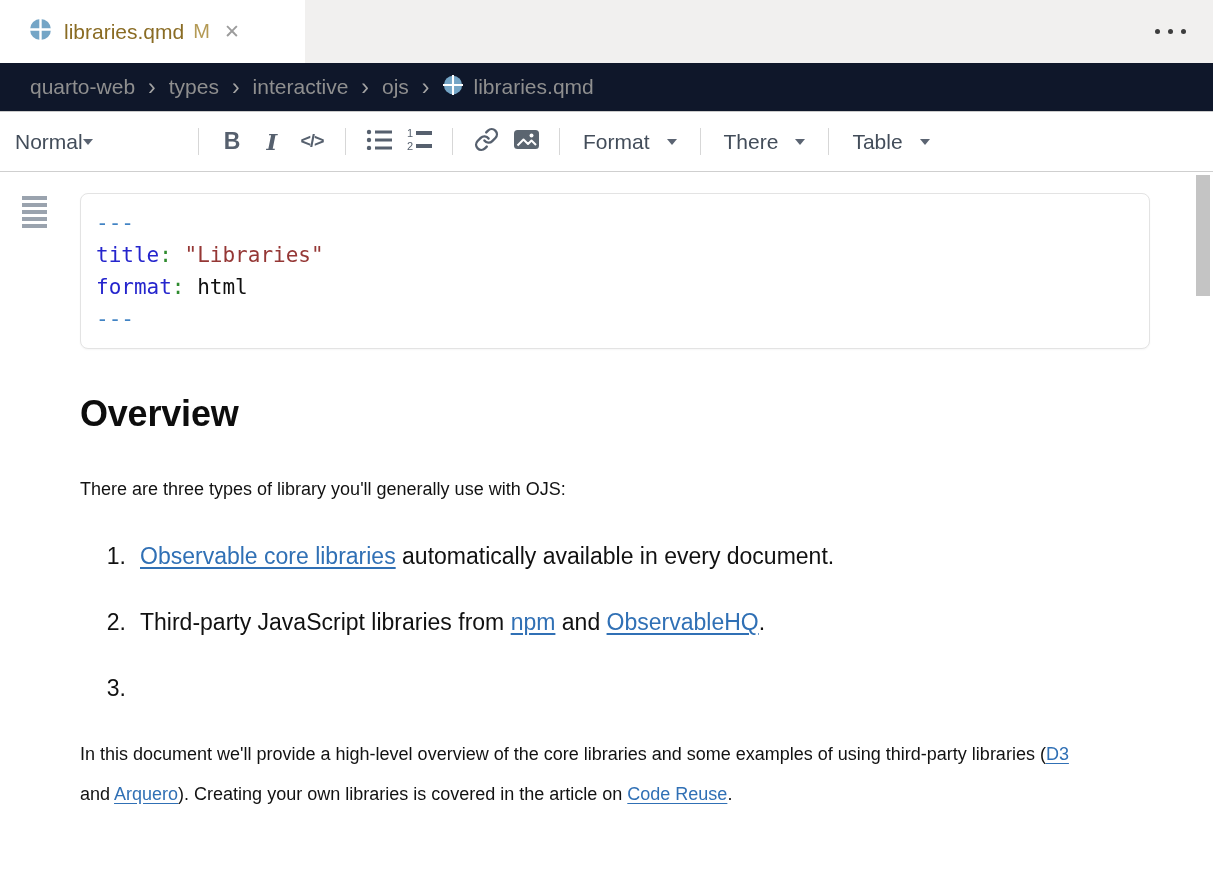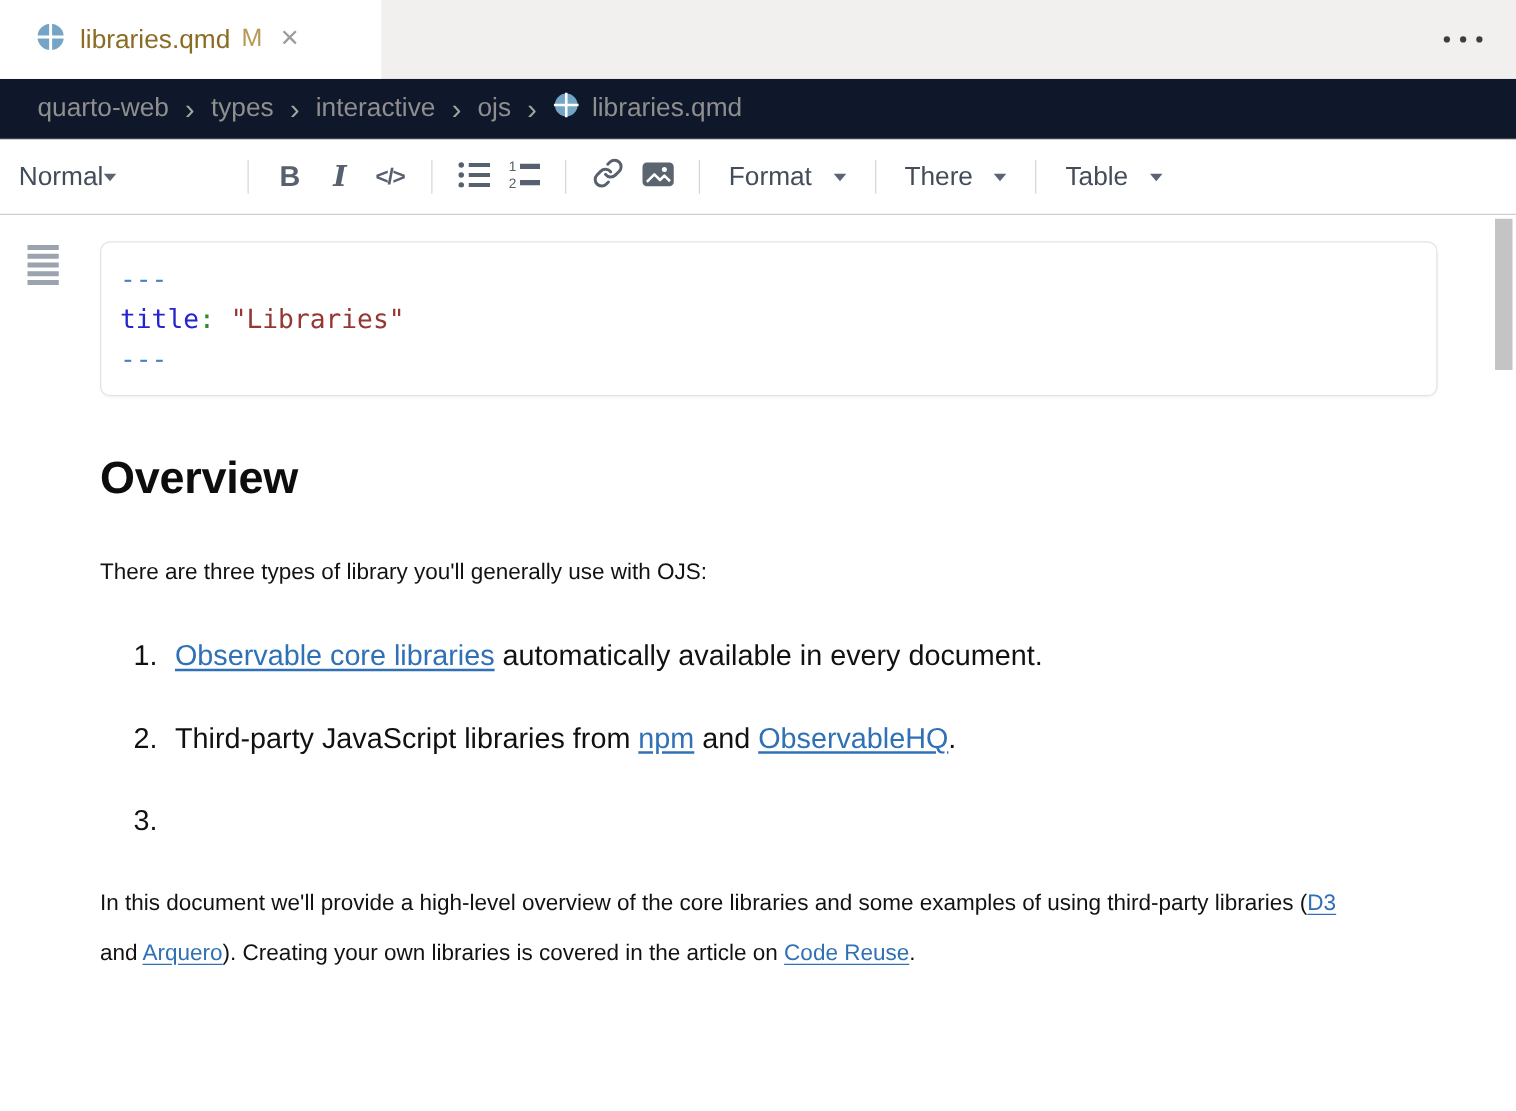--- a/index.html
+++ b/index.html
@@ -198,20 +198,21 @@
       <i></i>
       <i></i>
       <i></i>
       <i></i>
   </div>
 
   <div class="doc">
     <div class="code-block">
         <div class="code-line"><span class="tok-delim">---</span></div>
         <div class="code-line"><span class="tok-key">title</span><span class="tok-colon">:</span><span class="tok-plain"> </span><span class="tok-string">"Libraries"</span></div>
+        <div class="code-line"><span class="tok-key">format</span><span class="tok-colon">:</span><span class="tok-plain"> </span><span class="tok-plain">html</span></div>
         <div class="code-line"><span class="tok-delim">---</span></div>
       </div>
 
     <h1 class="doc-heading">Overview</h1>
 
     <p class="para intro">There are three types of library you'll generally use with OJS:</p>
 
     <div class="olist">
         <div class="li">
           <span class="li-num">1.</span>

